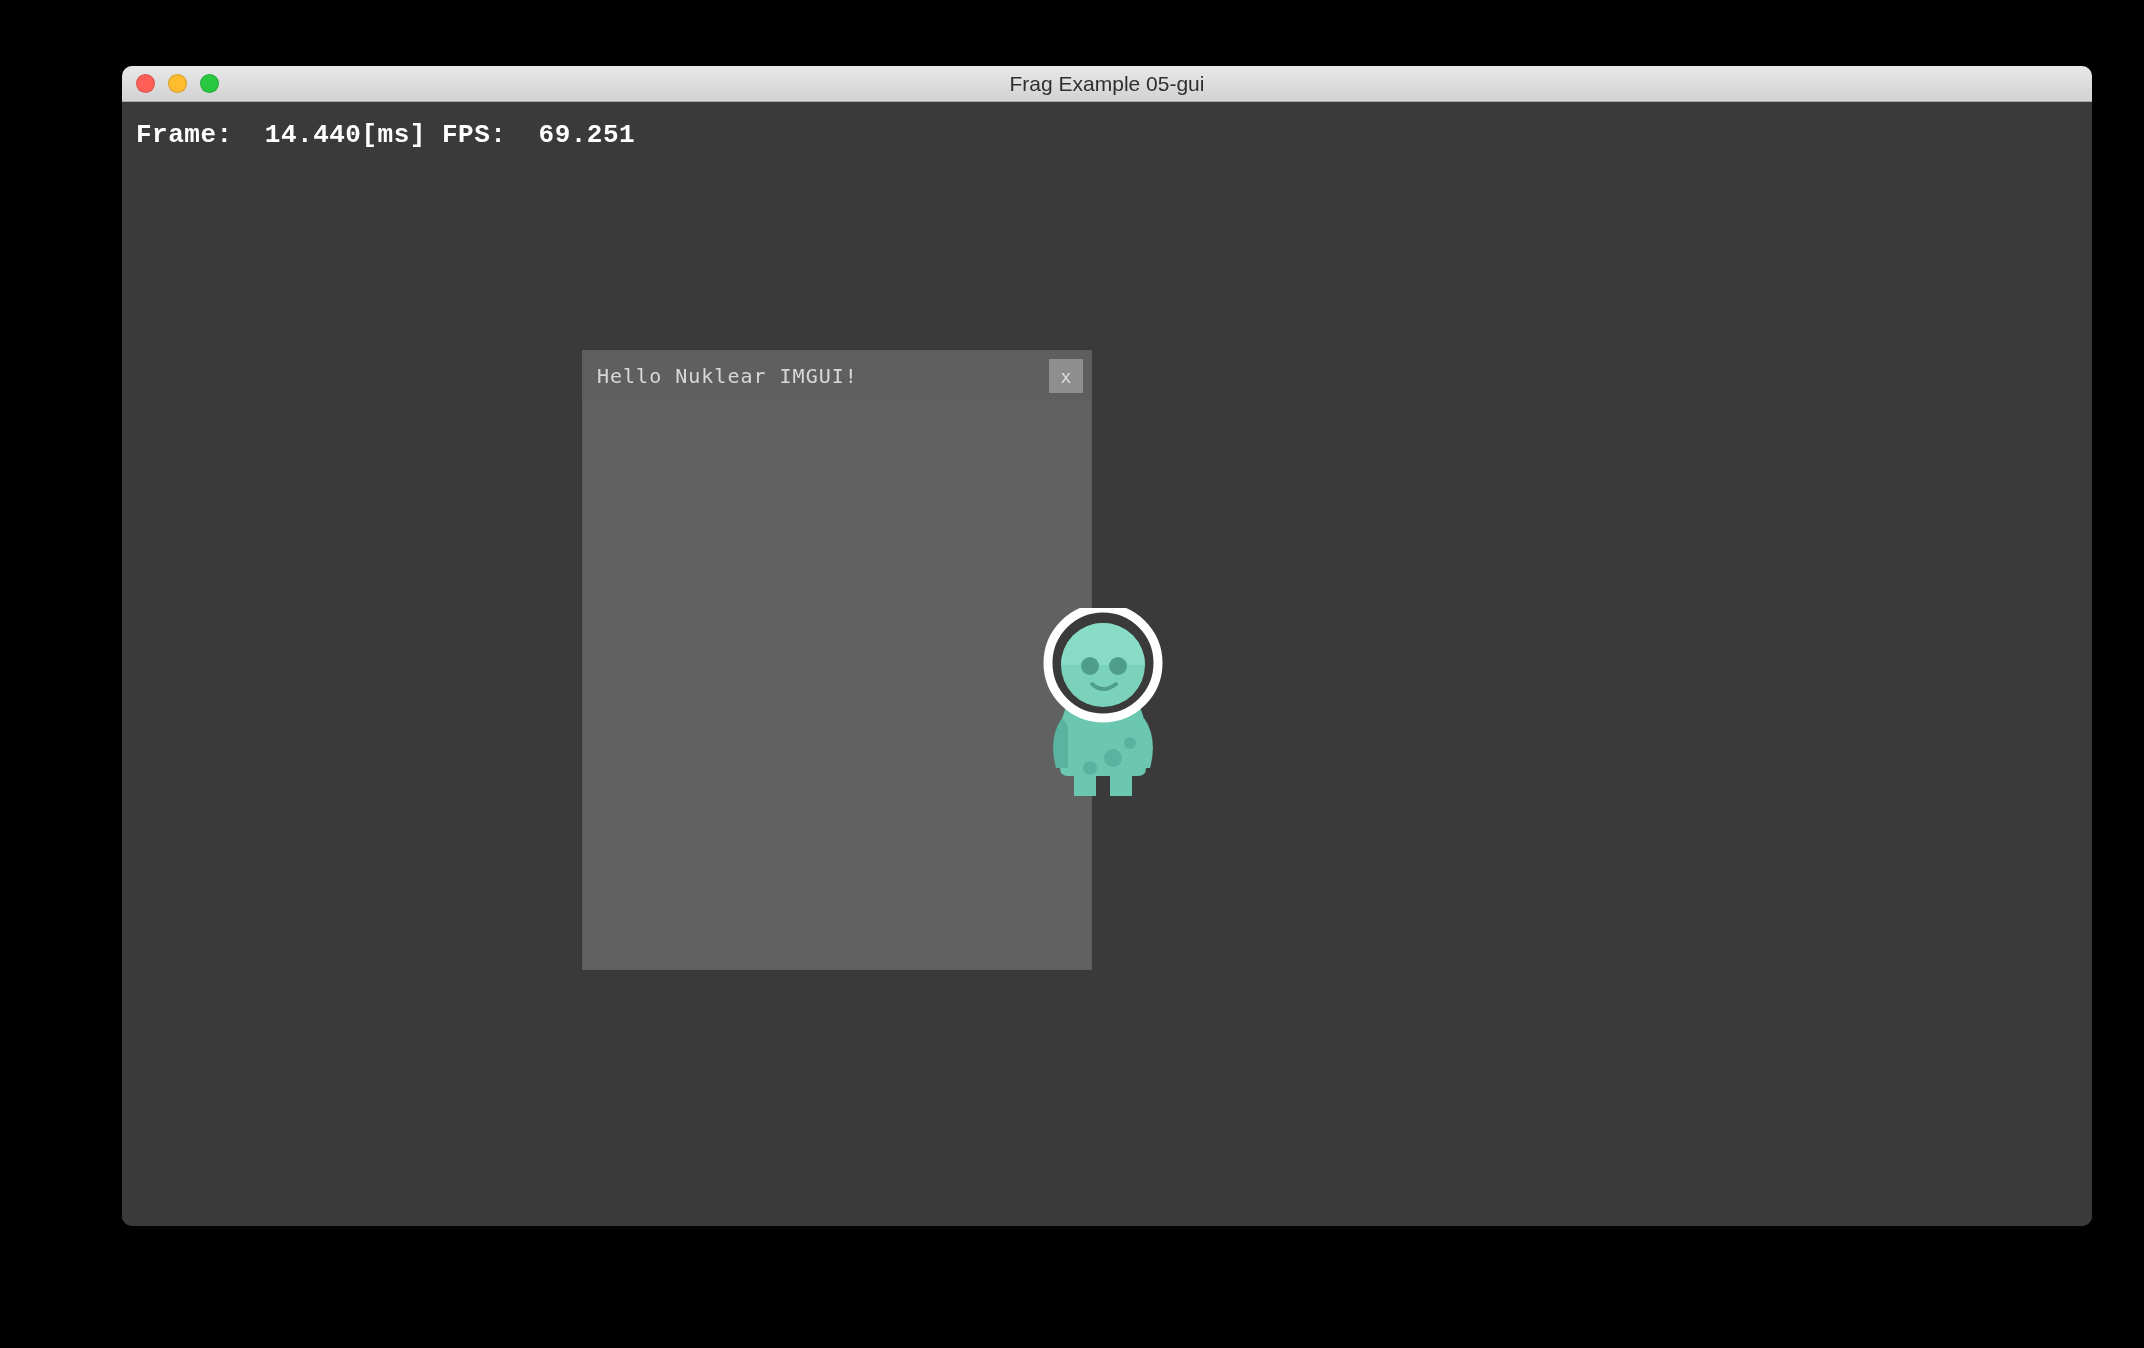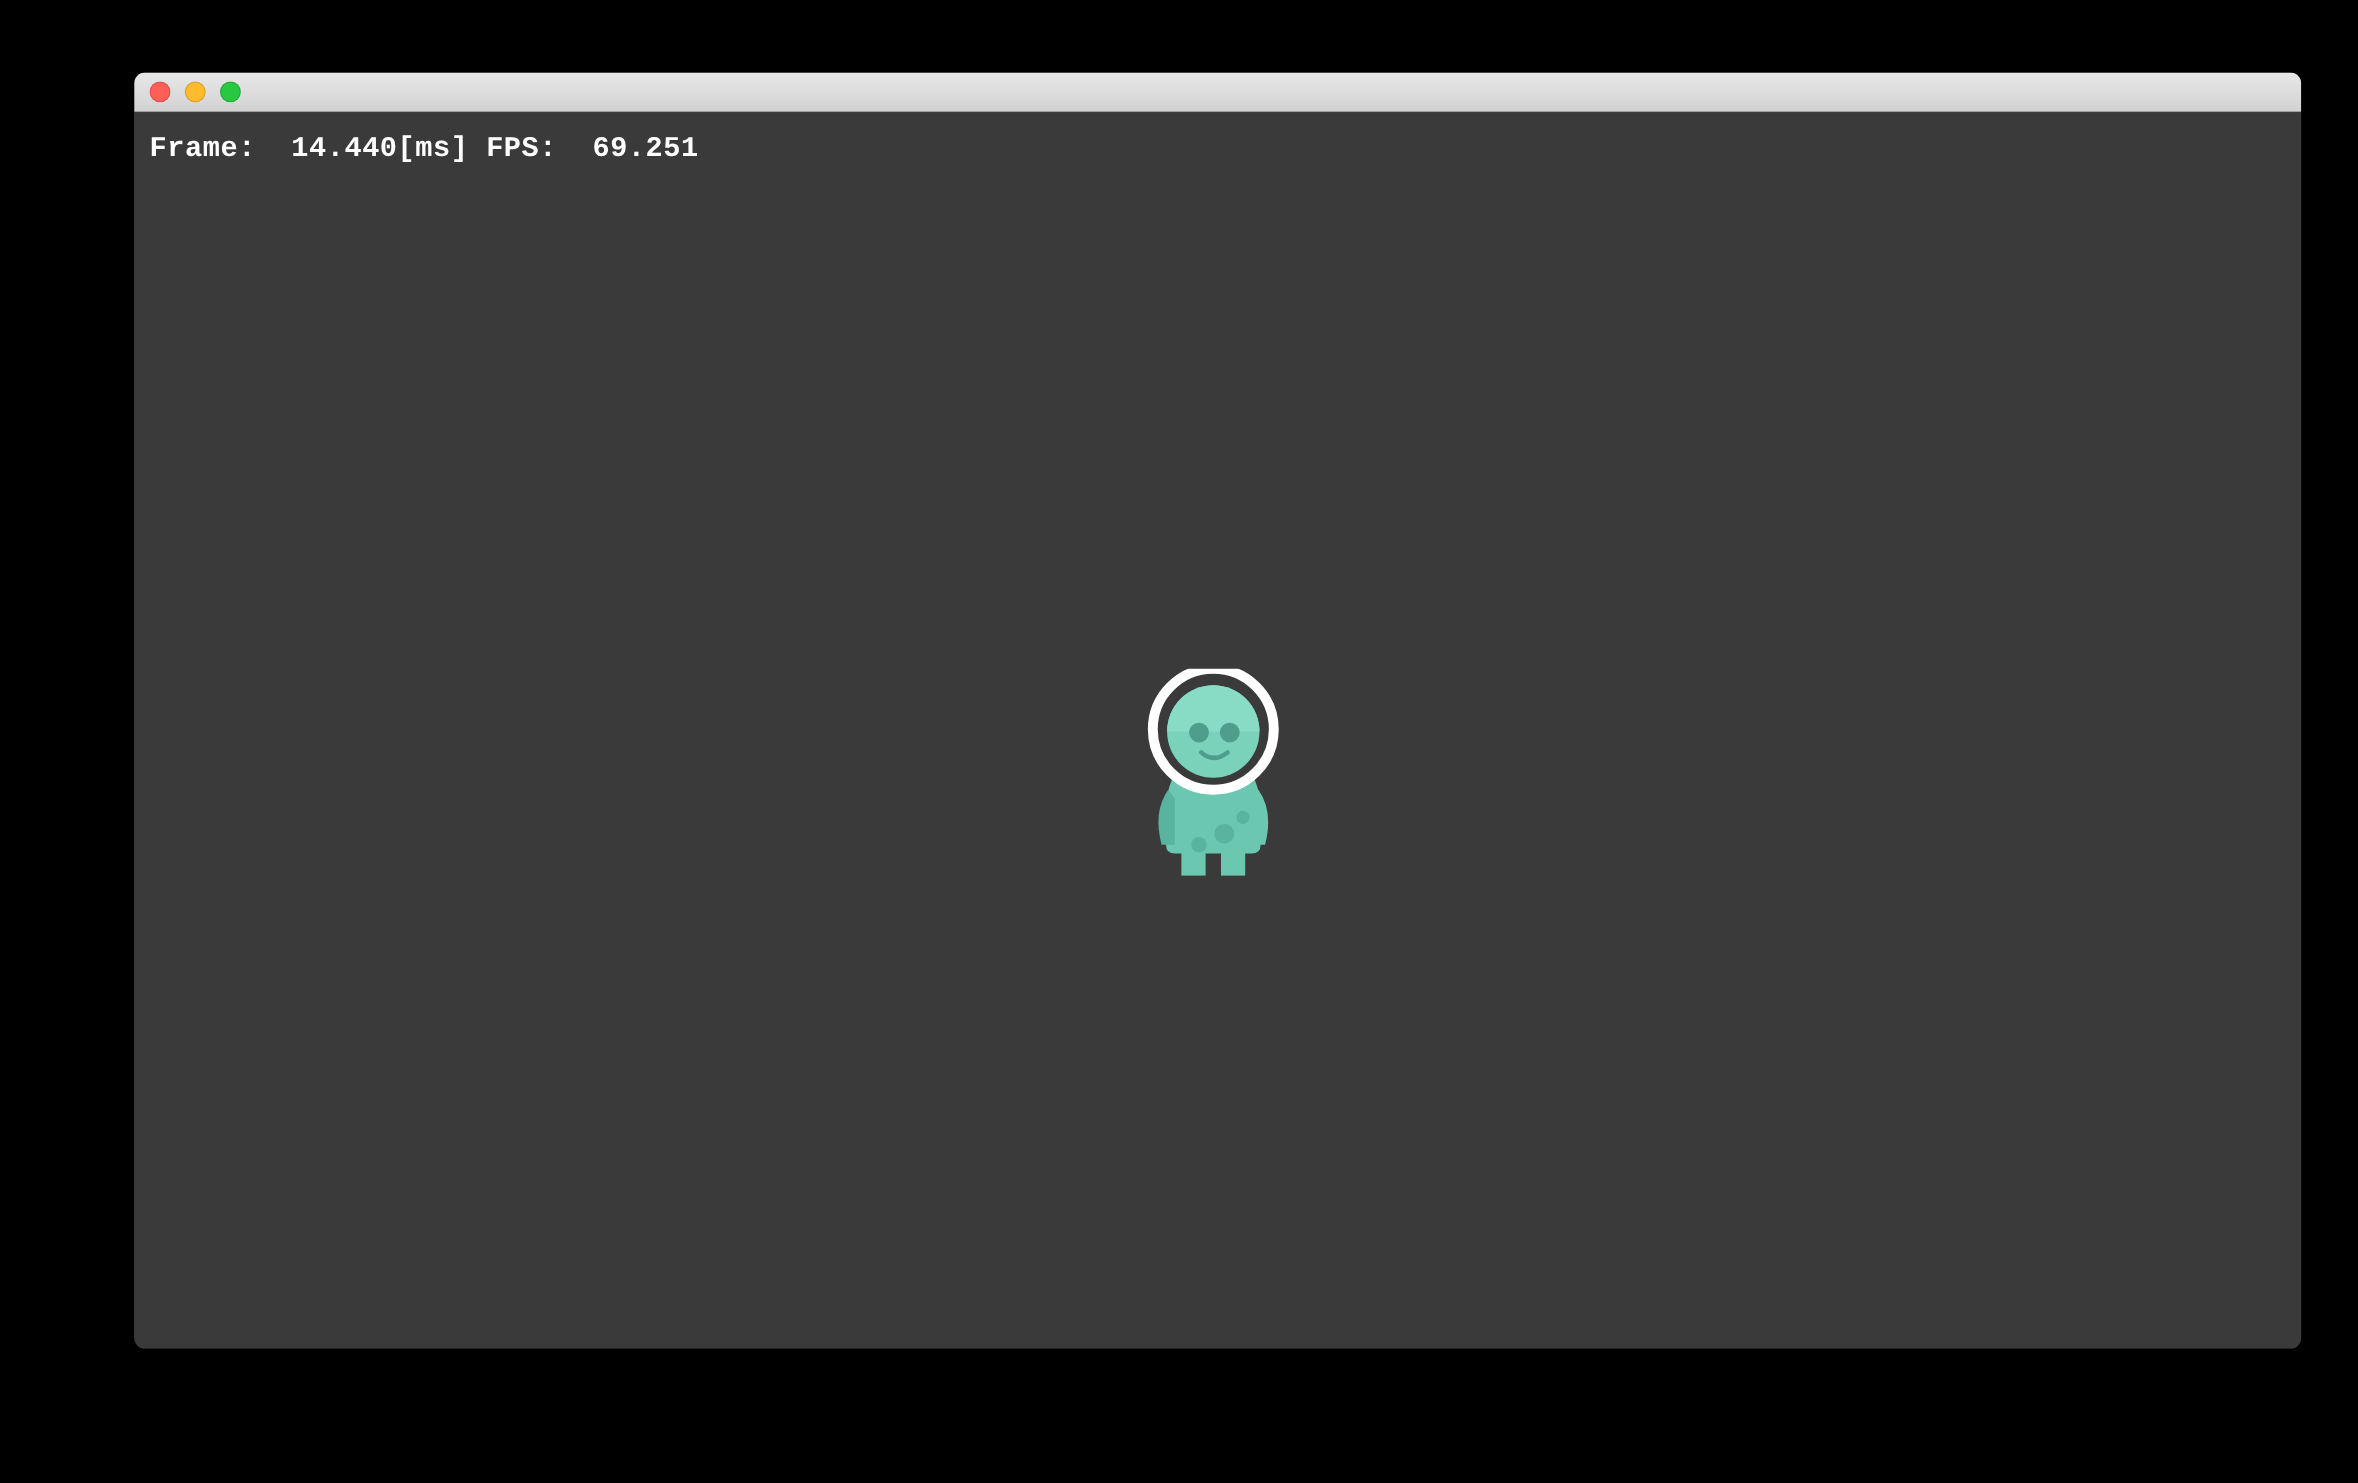--- a/index.html
+++ b/index.html
@@ -121,26 +121,36 @@
 <body>
 
 <div class="app-window">
 
   <div class="titlebar">
     <div class="traffic-lights">
       <div class="tl tl-close"></div>
       <div class="tl tl-minimize"></div>
       <div class="tl tl-zoom"></div>
     </div>
+    <div class="titlebar-title">Frag Example 05-gui</div>
   </div>
 
   <div class="viewport">
 
     <div class="stats">Frame:  14.440[ms] FPS:  69.251</div>
 
+    <div class="imgui-window">
+      <div class="imgui-header">
+        <span class="imgui-title">Hello Nuklear IMGUI!</span>
+        <div class="imgui-close">
+          <span>x</span>
+        </div>
+      </div>
+      <div class="imgui-body"></div>
+    </div>
 
     <div class="sprite">
       <svg viewBox="0 0 130 190" width="130" height="190">
 
         <rect x="36" y="150" width="22" height="38" fill="#6bc7b0"></rect>
         <rect x="72" y="150" width="22" height="38" fill="#6bc7b0"></rect>
 
         <path d="M65 78
                  C 95 78 108 100 108 130
                  L108 160

